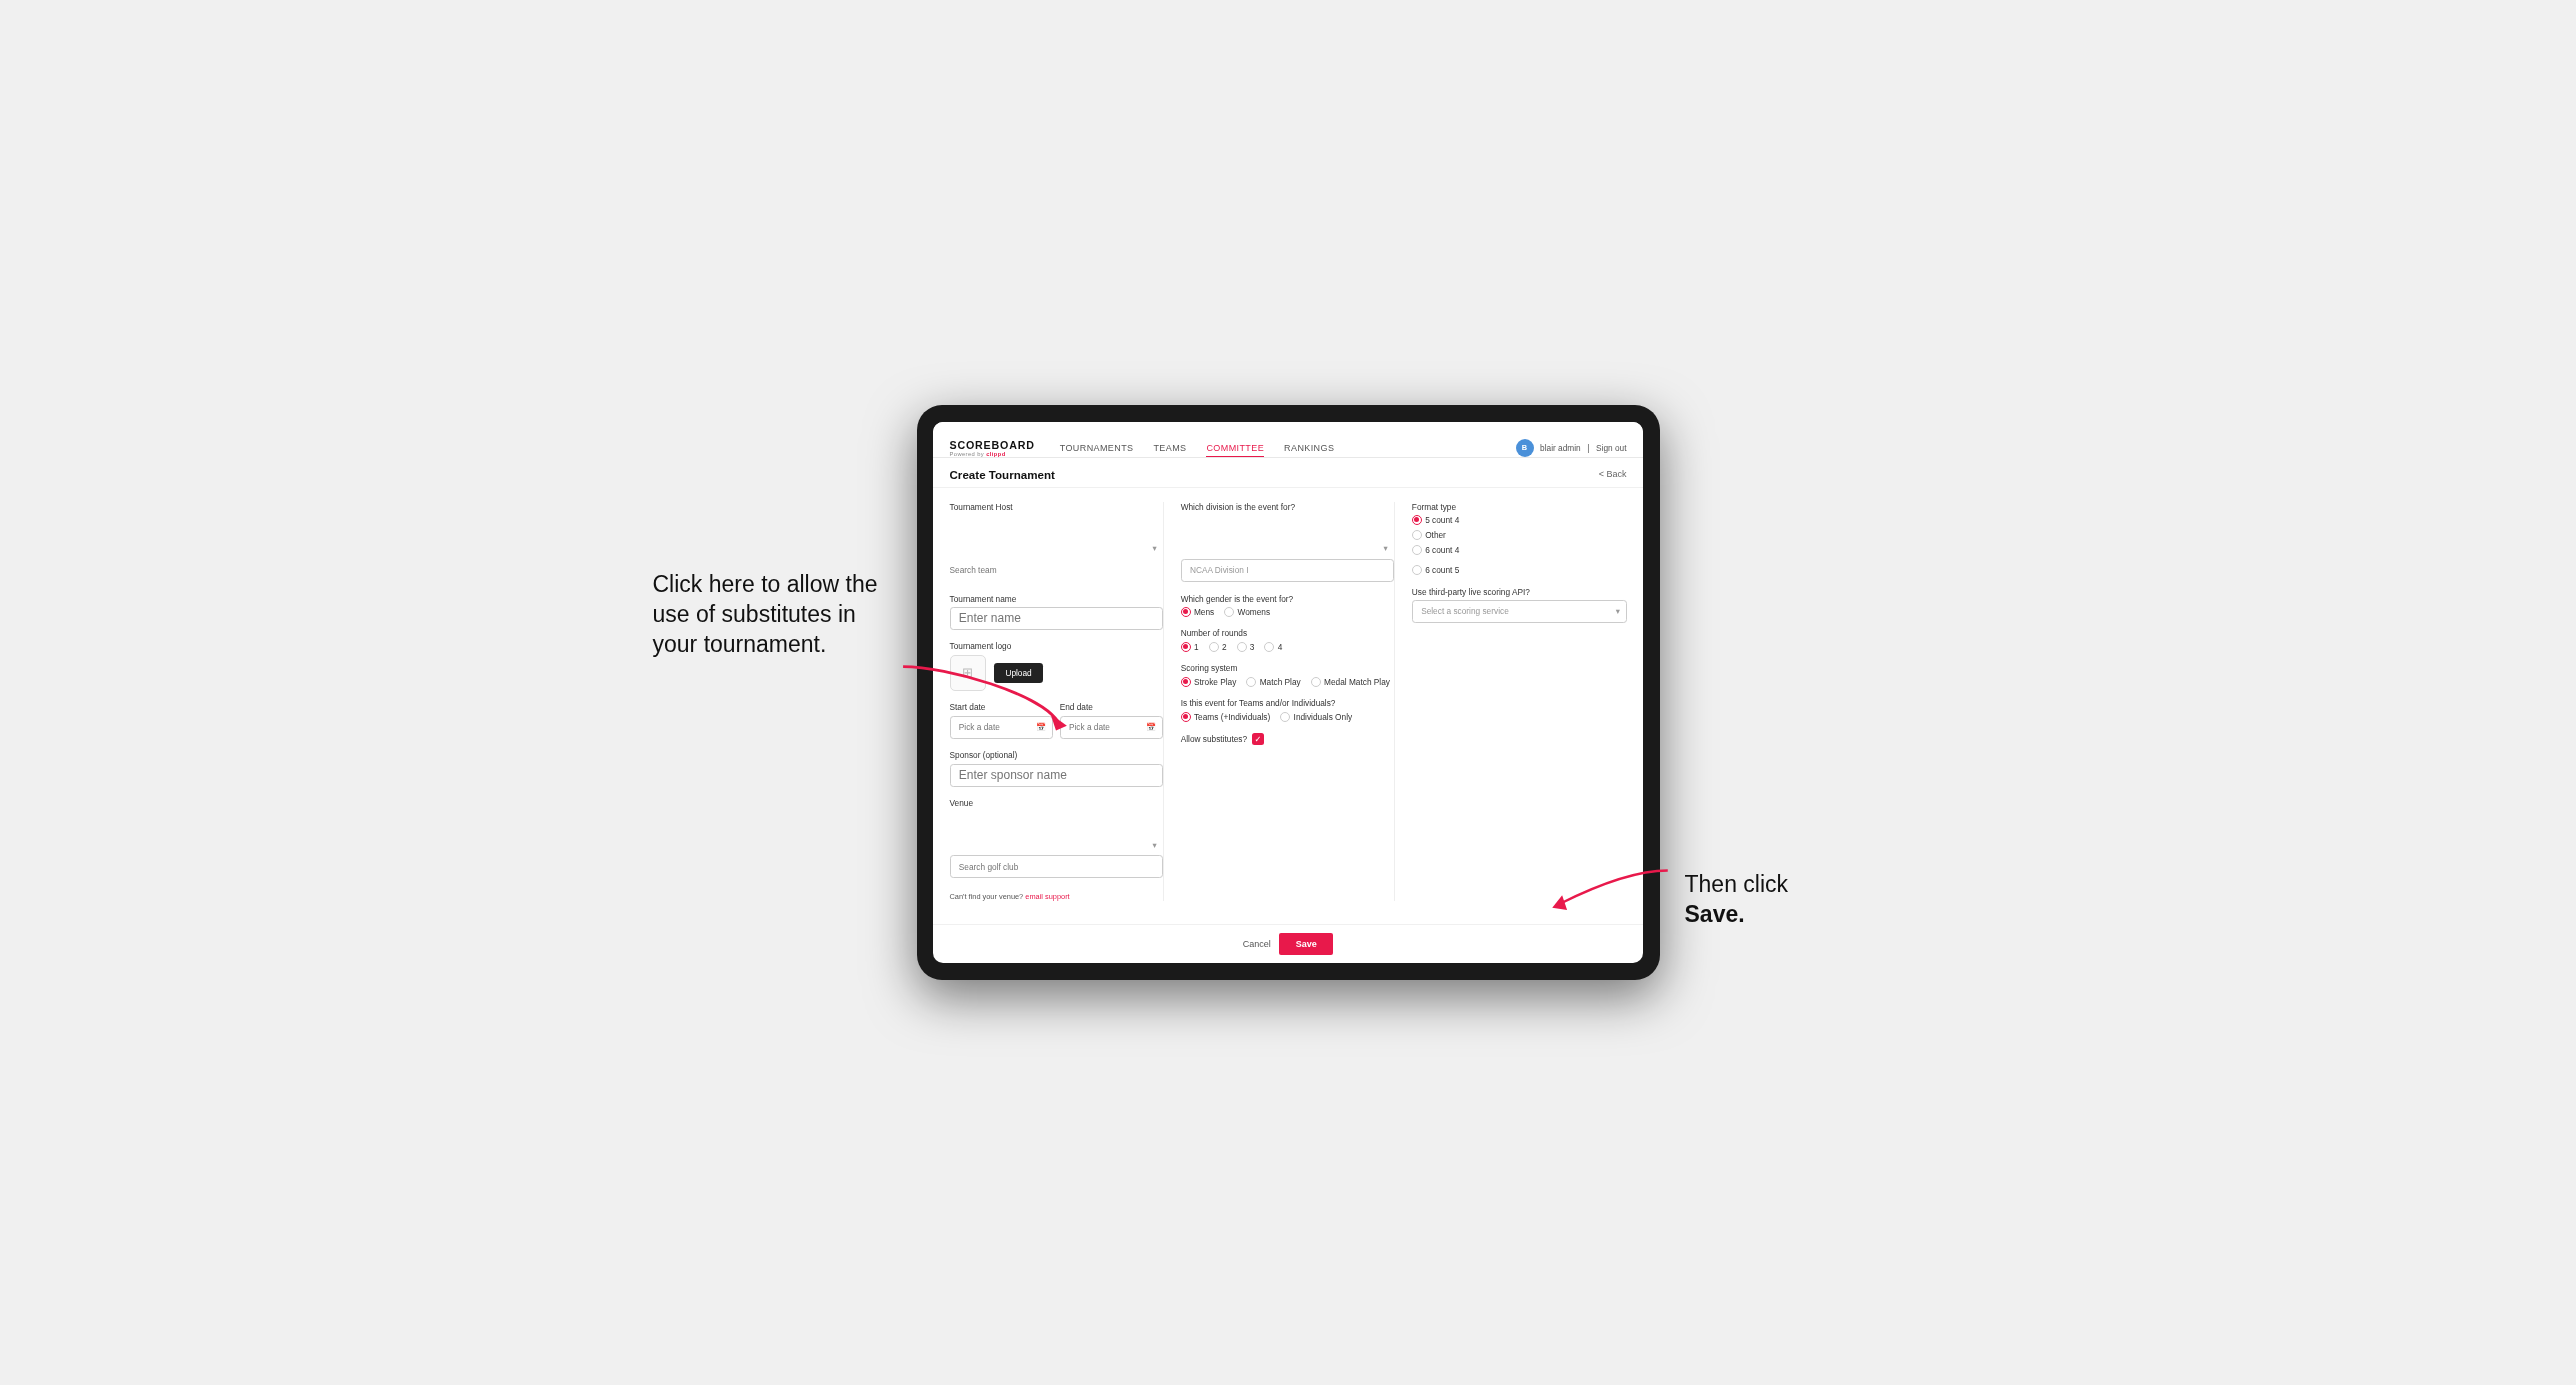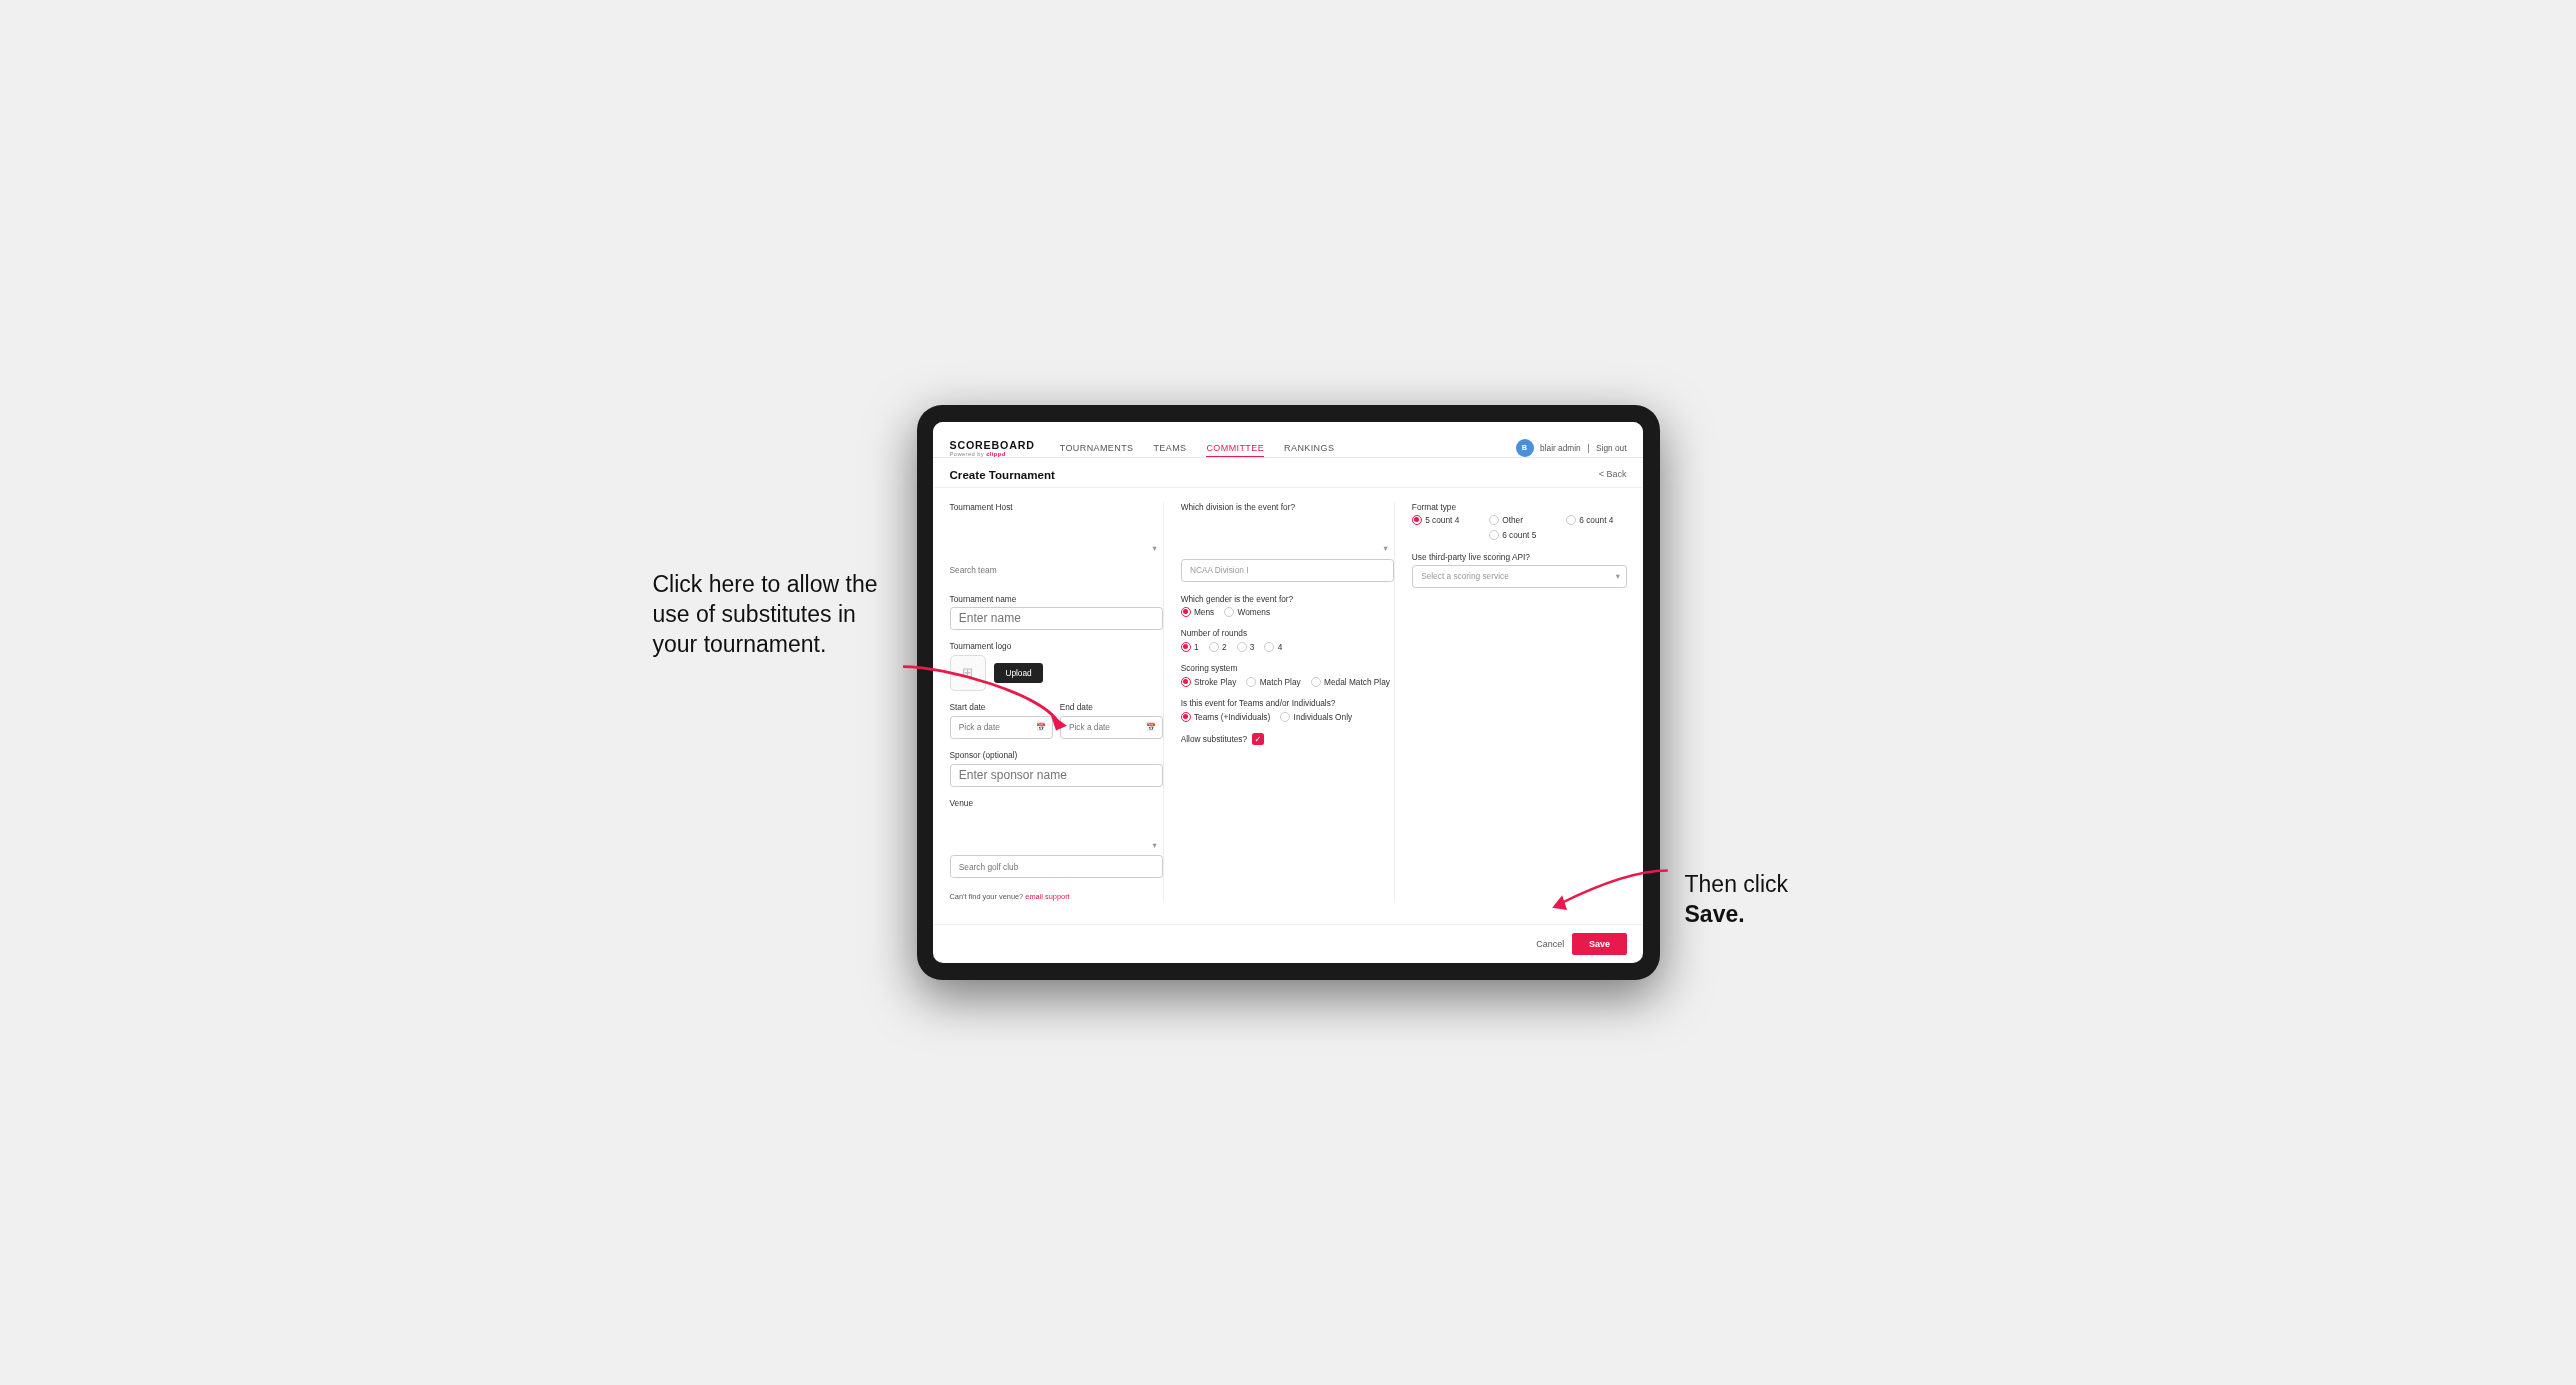--- a/index.html
+++ b/index.html
@@ -343,21 +343,21 @@
       margin-top: 10px;
     }
     .venue-help a {
       color: #e8194b;
       text-decoration: none;
     }
 
     
     .form-footer {
       display: flex;
-      justify-content: flex-end;
+      justify-content: center;
       align-items: center;
       padding: 8.3px 16.5px;
       gap: 8.3px;
       border-top: 0.8px solid #f0f0f0;
       margin-top: 10px;
     }
     .cancel-btn {
       background: none;
       border: none;
       font-size: 9px;
@@ -607,21 +607,21 @@
               <div class="checkbox-box">✓</div>
             </div>
           </div>
 
         </div>
 
         <div class="col">
 
           <div class="field-group">
             <label class="field-label">Format type</label>
-            <div style="display:grid;grid-template-columns:1fr 1fr 1fr;gap:5px 16.5px;">
+            <div style="display:grid;grid-template-columns:1fr;gap:5px 16.5px;">
               <div class="radio-item">
                 <div class="radio-circle selected"></div>
                 <span>5 count 4</span>
               </div>
               <div class="radio-item">
                 <div class="radio-circle"></div>
                 <span>Other</span>
               </div>
               <div class="radio-item">
                 <div class="radio-circle"></div>

